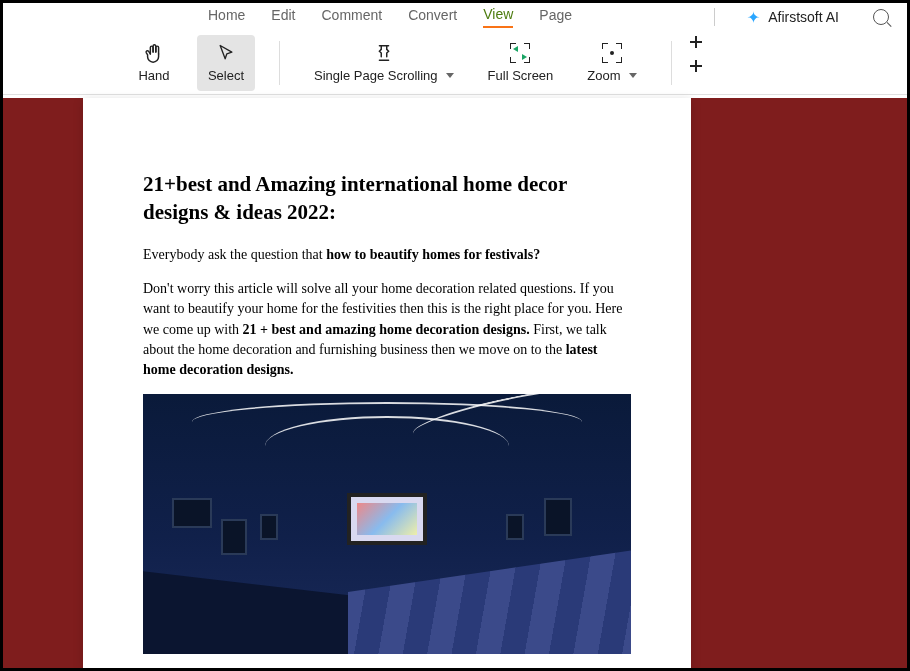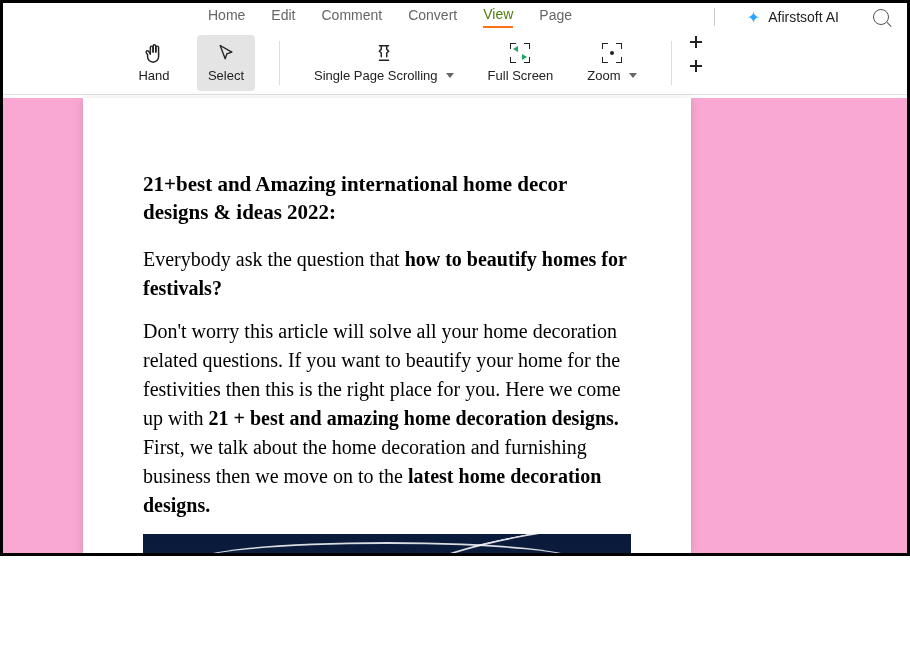--- a/index.html
+++ b/index.html
@@ -1,17 +1,17 @@
 <!DOCTYPE html>
 <html><head>
 <meta charset="utf-8">
 <style>
 * { box-sizing: border-box; margin: 0; padding: 0; }
 html, body { font-family: "Segoe UI", Arial, sans-serif; background: #fff; }
-.frame { width: 910px; height: 556px; border: 3px solid #000; position: relative; overflow: hidden; background: #fff; }
+.frame { width: 910px; height: 671px; border: 3px solid #000; position: relative; overflow: hidden; background: #fff; }
 
 
 .menubar { height: 28px; display: flex; align-items: center; padding-left: 205px; gap: 26px; font-size: 14px; color: #666; }
 .menubar .tab { cursor: pointer; padding-bottom: 4px; }
 .menubar .tab.active { color: #4d7c0f; border-bottom: 2px solid #f97316; }
 .menubar .spacer { flex: 1; }
 .menubar .divider-v { width: 1px; height: 18px; background: #ccc; margin: 0 6px; }
 .menubar .ai-area { display: flex; align-items: center; gap: 8px; color: #222; font-size: 14px; }
 .ai-star { color: #2aa6ff; font-size: 16px; }
 .search-ic { width: 16px; height: 16px; border: 1.4px solid #555; border-radius: 50%; position: relative; margin-left: 8px; margin-right: 18px; }
@@ -35,24 +35,24 @@
 .bracket i.tl { top: 0; left: 0; border-right: none; border-bottom: none; }
 .bracket i.tr { top: 0; right: 0; border-left: none; border-bottom: none; }
 .bracket i.bl { bottom: 0; left: 0; border-right: none; border-top: none; }
 .bracket i.br { bottom: 0; right: 0; border-left: none; border-top: none; }
 .bracket.dot:after { content: ""; position: absolute; width: 4px; height: 4px; background: #222; border-radius: 50%; top: 50%; left: 50%; transform: translate(-50%, -50%); }
 .bracket.arrows:before, .bracket.arrows:after { content: ""; position: absolute; width: 0; height: 0; }
 .bracket.arrows:before { top: 3px; left: 3px; border-right: 5px solid #1aa564; border-top: 3px solid transparent; border-bottom: 3px solid transparent; }
 .bracket.arrows:after { bottom: 3px; right: 3px; border-left: 5px solid #1aa564; border-top: 3px solid transparent; border-bottom: 3px solid transparent; }
 
 
-.workspace { position: absolute; top: 95px; left: 0; right: 0; bottom: 0; background: #f9a8d4; display: flex; justify-content: flex-start; }
+.workspace { position: absolute; top: 95px; left: 0; right: 0; bottom: 0; background: #7f1d1d; display: flex; justify-content: flex-start; }
 .page { width: 608px; margin-left: 80px; background: #fff; box-shadow: 0 2px 10px rgba(0,0,0,.15); padding: 72px 60px 30px 60px; font-family: "Times New Roman", serif; color: #000; }
 .page h1 { font-size: 21px; font-weight: bold; line-height: 1.35; margin-bottom: 18px; }
-.page p { font-size: 20px; line-height: 1.45; margin-bottom: 14px; }
+.page p { font-size: 14px; line-height: 1.45; margin-bottom: 14px; }
 .page b { font-weight: bold; }
 .doc-img { width: 100%; height: 260px; background: linear-gradient(180deg,#0a1a3a 0%, #10204a 55%, #1a2a5a 100%); position: relative; overflow: hidden; margin-bottom: 20px; }
 .doc-img .ceiling { position:absolute; inset:0 0 55% 0; }
 .doc-img .ceil-line { position:absolute; border-top:2px solid rgba(255,255,255,.85); border-radius:50%; }
 .doc-img .screen { position:absolute; left:50%; top:48%; transform:translate(-50%,-50%); width:80px; height:52px; background:#d9d9f0; border:4px solid #222; }
 .doc-img .screen:after { content:""; position:absolute; inset:6px; background: linear-gradient(135deg, #e88, #8be, #eea); }
 .doc-img .couch { position:absolute; bottom:0; right:0; width:58%; height:40%; background: repeating-linear-gradient(100deg, #3b4a8a 0 24px, #2a3a78 24px 48px); clip-path: polygon(0 40%, 100% 0, 100% 100%, 0 100%); }
 .doc-img .couch2 { position:absolute; bottom:0; left:0; width:44%; height:32%; background:#0b1530; clip-path: polygon(0 0, 100% 30%, 100% 100%, 0 100%); }
 .frame-art { position:absolute; background:#0a1428; border:2px solid #2a3a58; }
 </style>

